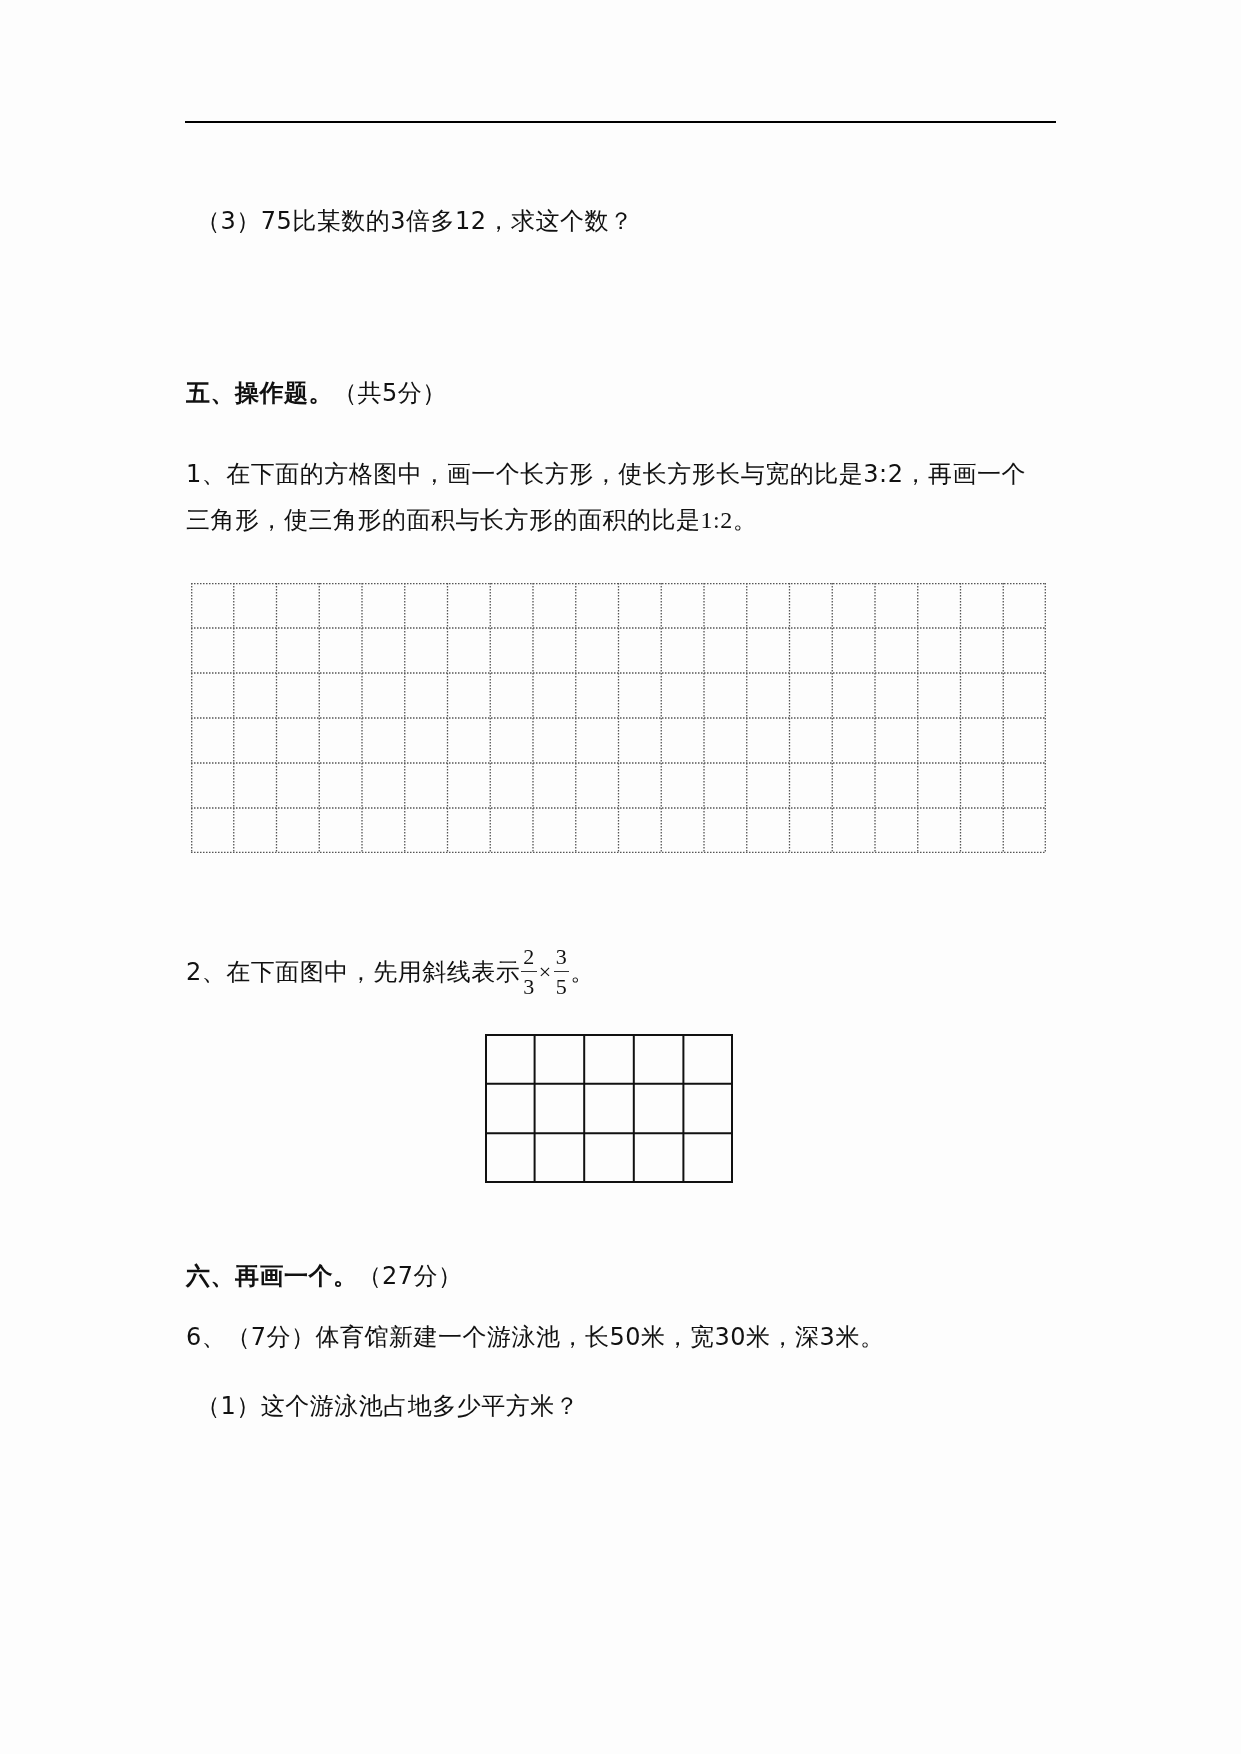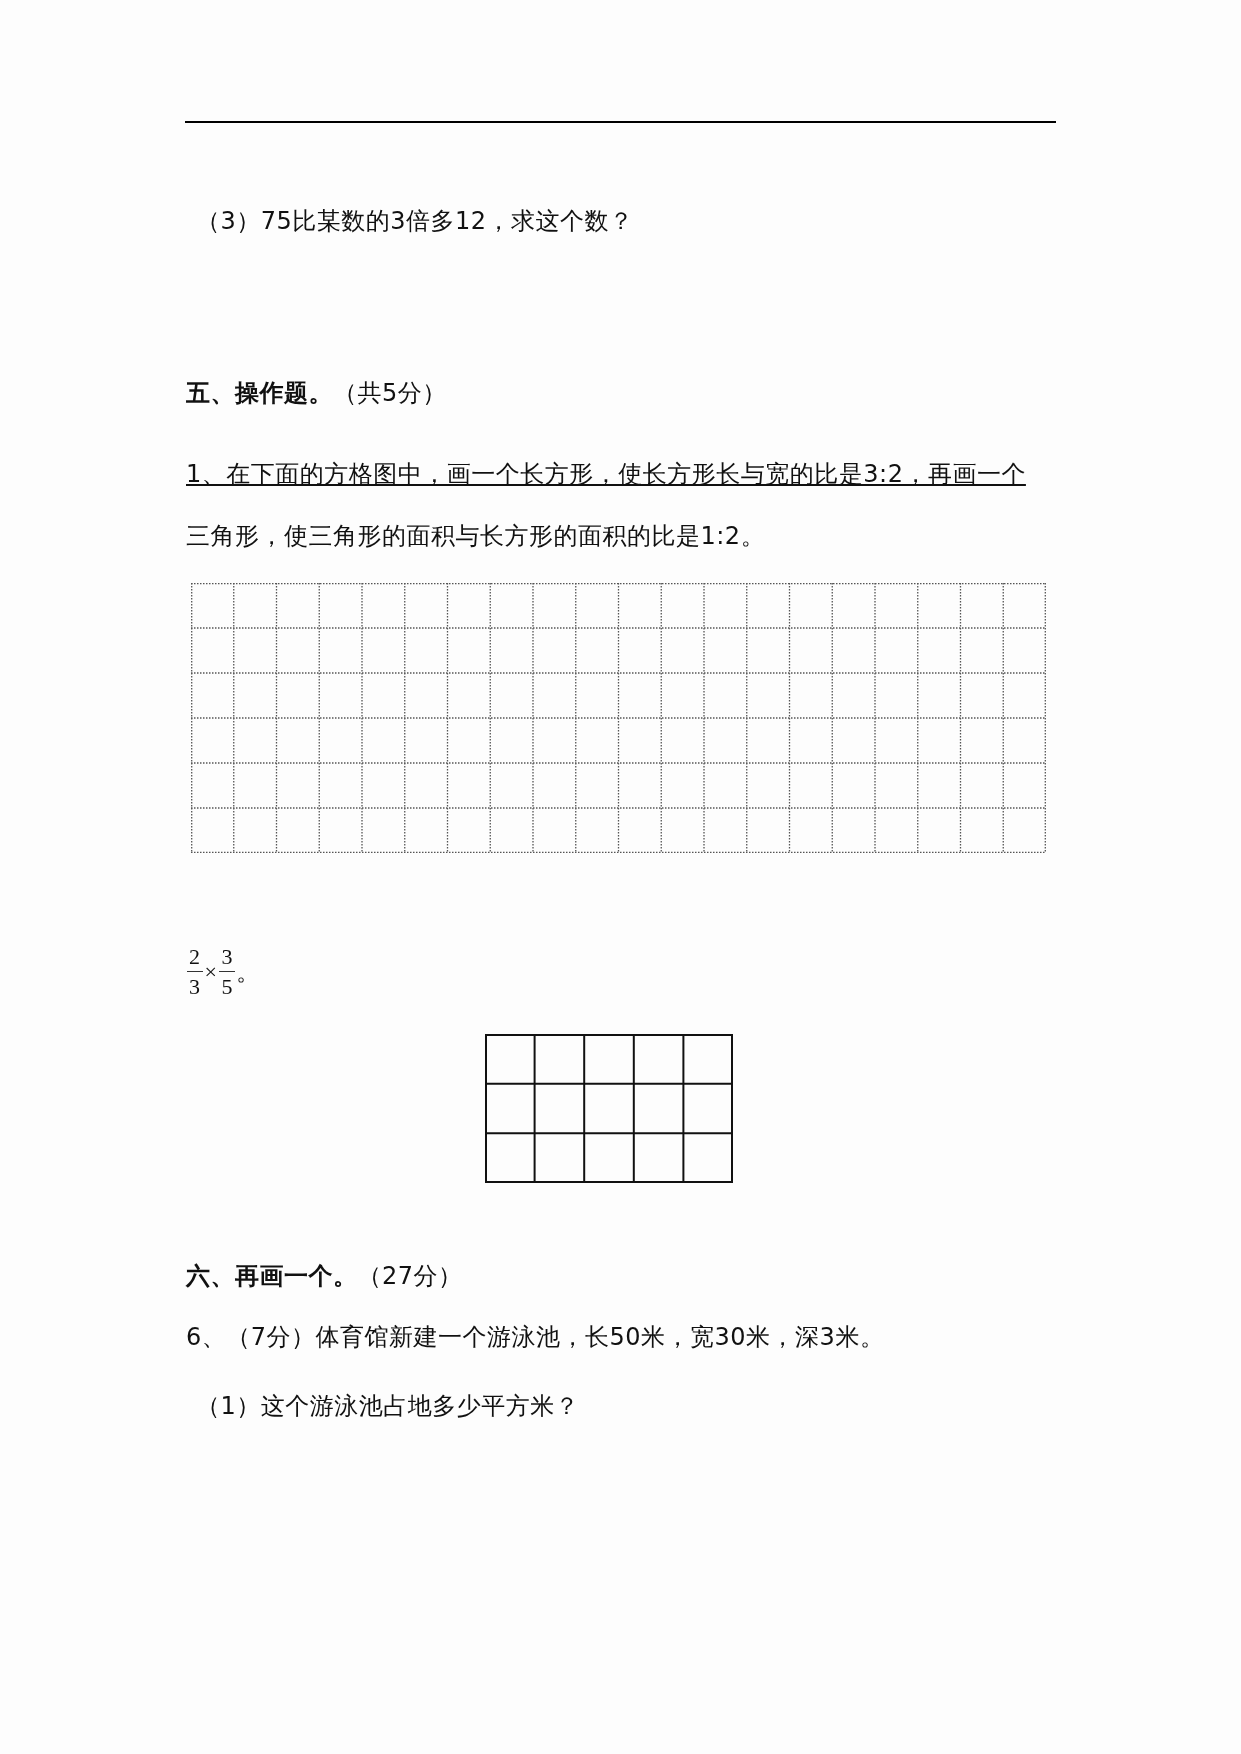--- a/index.html
+++ b/index.html
@@ -36,22 +36,22 @@
 <body>
 
 <div class="rule"></div>
 
 <div class="line indent" style="top:206px;">（3）75比某数的3倍多12，求这个数？</div>
 
 <div class="line heading" style="top:378px;">
   <b>五、操作题。</b><span>（共5分）</span>
 </div>
 
-<div class="line" style="top:459px;text-decoration:underline;">1、在下面的方格图中，画一个长方形，使长方形长与宽的比是3:2，再画一个</div>
-<div class="line" style="top:521px;">三角形，使三角形的面积与长方形的面积的比是1:2。</div>
+<div class="line" style="top:459px;">1、在下面的方格图中，画一个长方形，使长方形长与宽的比是3:2，再画一个</div>
+<div class="line" style="top:505px;font-family:Liberation Serif, serif;">三角形，使三角形的面积与长方形的面积的比是1:2。</div>
 
 <svg class="grid-dotted" id="grid-dotted" viewBox="0 0 855 270" width="855" height="270">
     <line x1="0.7" y1="0" x2="0.7" y2="270" stroke="#555" stroke-width="1.3" stroke-dasharray="1.5,1.5"></line>
     <line x1="42.75" y1="0" x2="42.75" y2="270" stroke="#555" stroke-width="1.3" stroke-dasharray="1.5,1.5"></line>
     <line x1="85.5" y1="0" x2="85.5" y2="270" stroke="#555" stroke-width="1.3" stroke-dasharray="1.5,1.5"></line>
     <line x1="128.25" y1="0" x2="128.25" y2="270" stroke="#555" stroke-width="1.3" stroke-dasharray="1.5,1.5"></line>
     <line x1="171" y1="0" x2="171" y2="270" stroke="#555" stroke-width="1.3" stroke-dasharray="1.5,1.5"></line>
     <line x1="213.75" y1="0" x2="213.75" y2="270" stroke="#555" stroke-width="1.3" stroke-dasharray="1.5,1.5"></line>
     <line x1="256.5" y1="0" x2="256.5" y2="270" stroke="#555" stroke-width="1.3" stroke-dasharray="1.5,1.5"></line>
     <line x1="299.25" y1="0" x2="299.25" y2="270" stroke="#555" stroke-width="1.3" stroke-dasharray="1.5,1.5"></line>
@@ -71,21 +71,21 @@
     <line x1="0" y1="0.7" x2="855" y2="0.7" stroke="#555" stroke-width="1.3" stroke-dasharray="1.5,1.5"></line>
     <line x1="0" y1="45" x2="855" y2="45" stroke="#555" stroke-width="1.3" stroke-dasharray="1.5,1.5"></line>
     <line x1="0" y1="90" x2="855" y2="90" stroke="#555" stroke-width="1.3" stroke-dasharray="1.5,1.5"></line>
     <line x1="0" y1="135" x2="855" y2="135" stroke="#555" stroke-width="1.3" stroke-dasharray="1.5,1.5"></line>
     <line x1="0" y1="180" x2="855" y2="180" stroke="#555" stroke-width="1.3" stroke-dasharray="1.5,1.5"></line>
     <line x1="0" y1="225" x2="855" y2="225" stroke="#555" stroke-width="1.3" stroke-dasharray="1.5,1.5"></line>
     <line x1="0" y1="269.3" x2="855" y2="269.3" stroke="#555" stroke-width="1.3" stroke-dasharray="1.5,1.5"></line>
   </svg>
 
 <div class="line" style="top:946px;">
-  <span class="frac"><span class="num">2</span><span class="bar"></span><span class="den">3</span></span><span class="times">×</span><span class="frac"><span class="num">3</span><span class="bar"></span><span class="den">5</span></span><span style="vertical-align:middle;">。</span>
+  <span style="vertical-align:middle;">2、在下面图中，先用斜线表示</span><span class="frac"><span class="num">2</span><span class="bar"></span><span class="den">3</span></span><span class="times">×</span><span class="frac"><span class="num">3</span><span class="bar"></span><span class="den">5</span></span><span style="vertical-align:middle;">。</span>
 </div>
 
 <svg class="grid-solid" id="grid-solid" viewBox="0 0 248 149" width="248" height="149">
     <line x1="1" y1="0" x2="1" y2="149" stroke="#111" stroke-width="2"></line>
     <line x1="49.6" y1="0" x2="49.6" y2="149" stroke="#111" stroke-width="2"></line>
     <line x1="99.2" y1="0" x2="99.2" y2="149" stroke="#111" stroke-width="2"></line>
     <line x1="148.8" y1="0" x2="148.8" y2="149" stroke="#111" stroke-width="2"></line>
     <line x1="198.4" y1="0" x2="198.4" y2="149" stroke="#111" stroke-width="2"></line>
     <line x1="247" y1="0" x2="247" y2="149" stroke="#111" stroke-width="2"></line>
     <line x1="0" y1="1" x2="248" y2="1" stroke="#111" stroke-width="2"></line>

